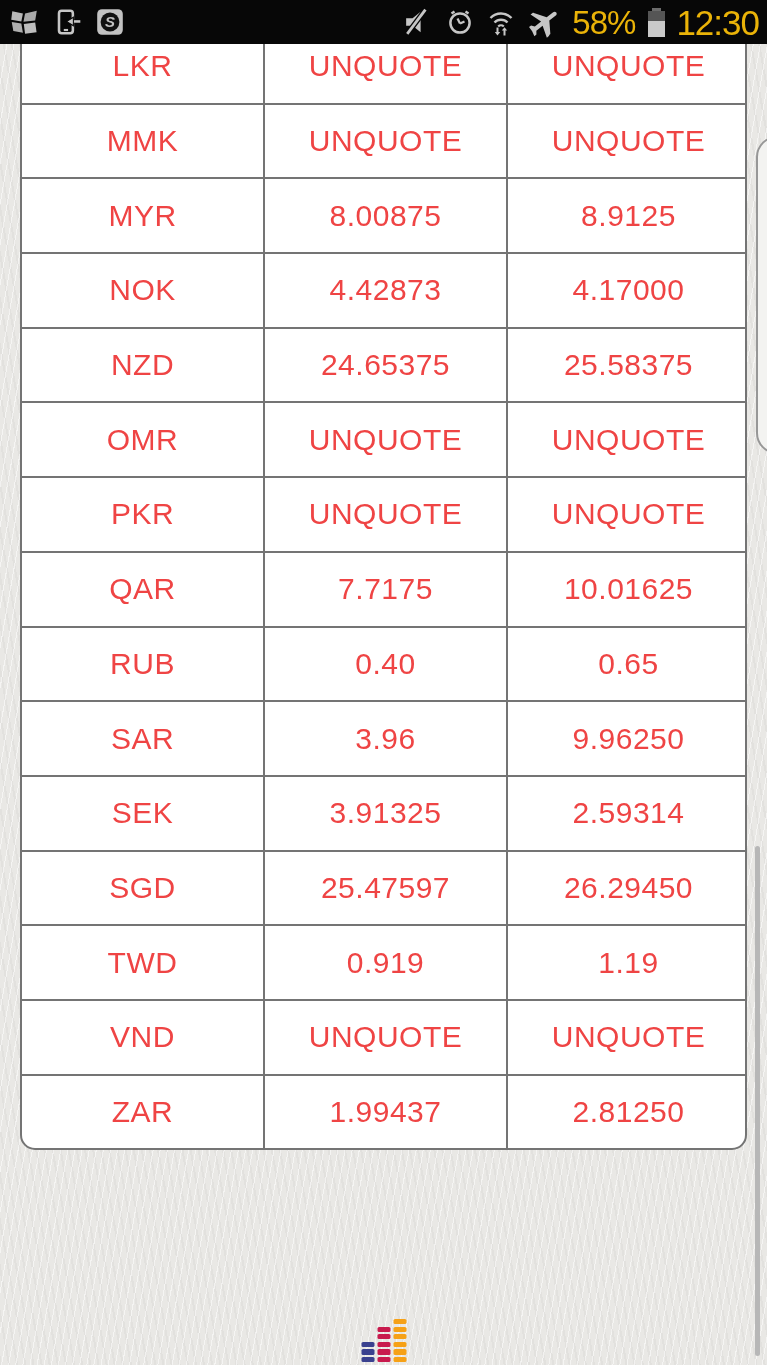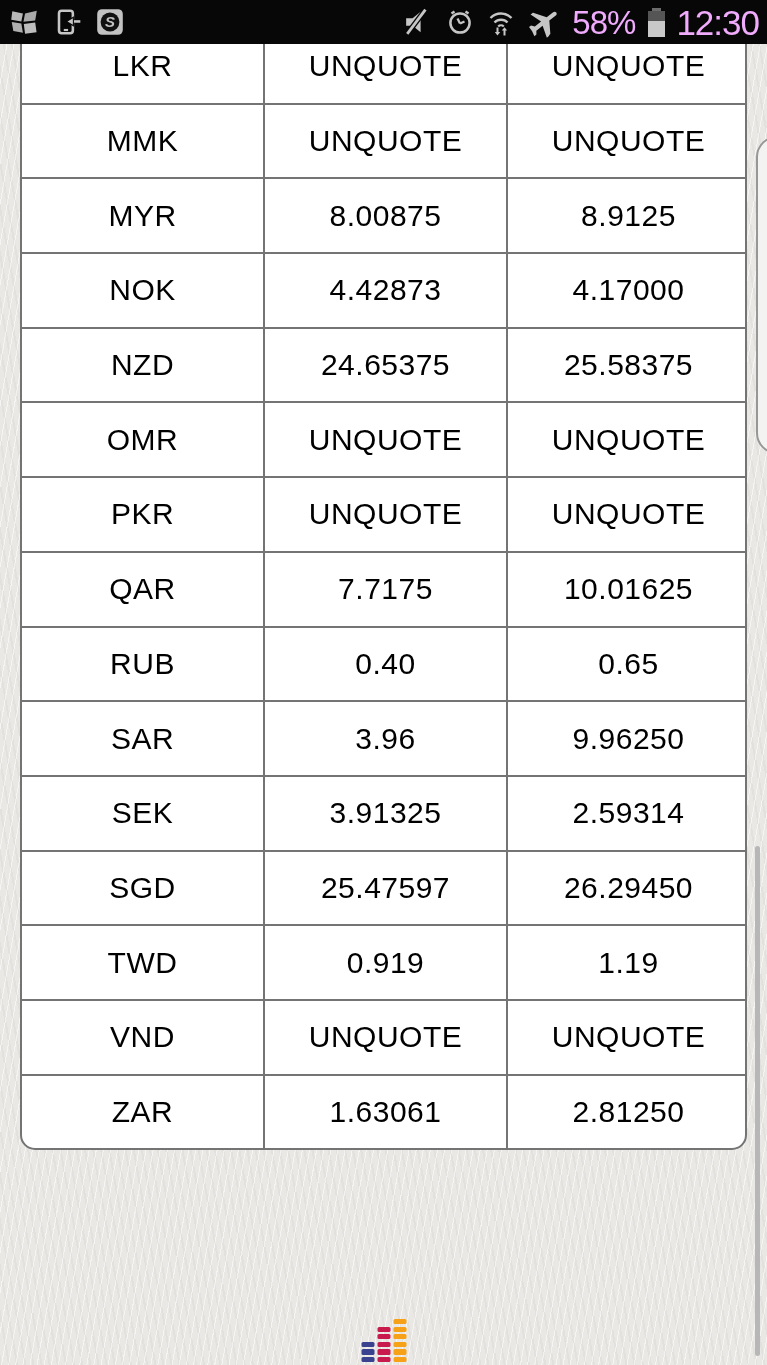--- a/index.html
+++ b/index.html
@@ -11,36 +11,36 @@
       repeating-linear-gradient(100deg, rgba(255,255,255,.55) 0 1px, rgba(255,255,255,0) 1px 7px),
       repeating-linear-gradient(80deg, rgba(0,0,0,.03) 0 2px, rgba(0,0,0,0) 2px 8px);
   }
   
   .status-bar{
     position:absolute;top:0;left:0;right:0;height:44px;background:#070707;
     display:flex;justify-content:space-between;align-items:center;
     padding:0 8px;box-sizing:border-box;z-index:5;
   }
   .sb-left,.sb-right{display:flex;align-items:center;gap:11px;}
-  .sb-txt{color:#f0abfc;font-size:33px;line-height:1;letter-spacing:-1px;text-align:right;}
+  .sb-txt{color:#eab308;font-size:33px;line-height:1;letter-spacing:-1px;text-align:right;}
   .sb-time{font-size:35px;}
   .battery{position:relative;width:17px;height:29px;margin-left:2px;}
   .battery .nub{position:absolute;top:0;left:4px;width:9px;height:4px;background:#6b6b6b;}
   .battery .body{position:absolute;top:3px;left:0;right:0;bottom:0;background:#555;}
   .battery .fill{position:absolute;left:0;right:0;bottom:0;height:58%;background:#c9c9c9;}
   
   .content{position:absolute;top:44px;left:0;width:767px;height:1321px;overflow:hidden;}
   .table-card{
     position:absolute;top:-16px;left:20px;width:727px;box-sizing:border-box;
     border:2px solid #747474;border-radius:0 0 15px 15px;overflow:hidden;background:#fff;
   }
   table.rates{border-collapse:collapse;width:731px;margin:-2px;table-layout:fixed;}
   table.rates td{
     border:2px solid #747474;height:72.7px;text-align:center;vertical-align:middle;
-    font-size:30px;color:#000000;letter-spacing:.5px;padding:0;
+    font-size:30px;color:#ef4444;letter-spacing:.5px;padding:0;
   }
   
   .edge-pill{
     position:absolute;top:92px;right:-31px;width:42px;height:318px;
     border:2px solid #979797;border-radius:38px;background:#f3f3f1;box-sizing:border-box;
   }
   .scrollbar-thumb{
     position:absolute;top:802px;right:7px;width:5px;height:510px;
     background:#b7b7b7;border-radius:3px;
   }
@@ -198,21 +198,21 @@
               <td>0.919</td>
               <td>1.19</td>
             </tr>
             <tr>
               <td>VND</td>
               <td>UNQUOTE</td>
               <td>UNQUOTE</td>
             </tr>
             <tr>
               <td>ZAR</td>
-              <td>1.63061</td>
+              <td>1.99437</td>
               <td>2.81250</td>
             </tr>
           </tbody>
       </table>
     </div>
 
     <div class="edge-pill"></div>
     <div class="scrollbar-thumb"></div>
 
     <div class="loader">

